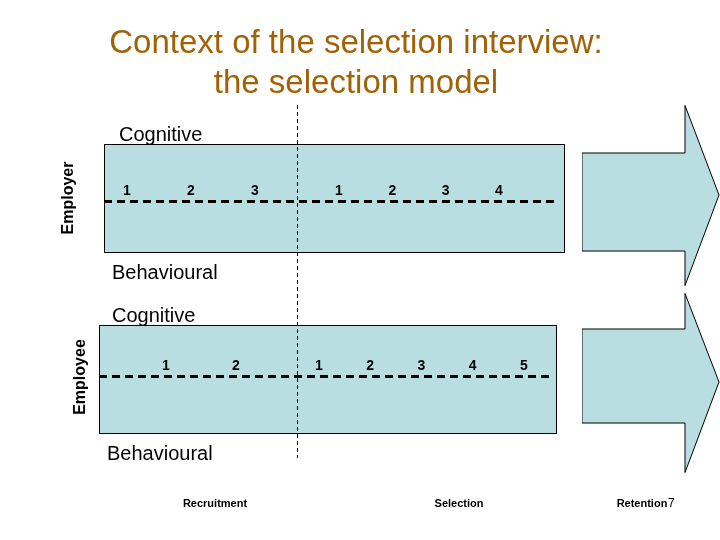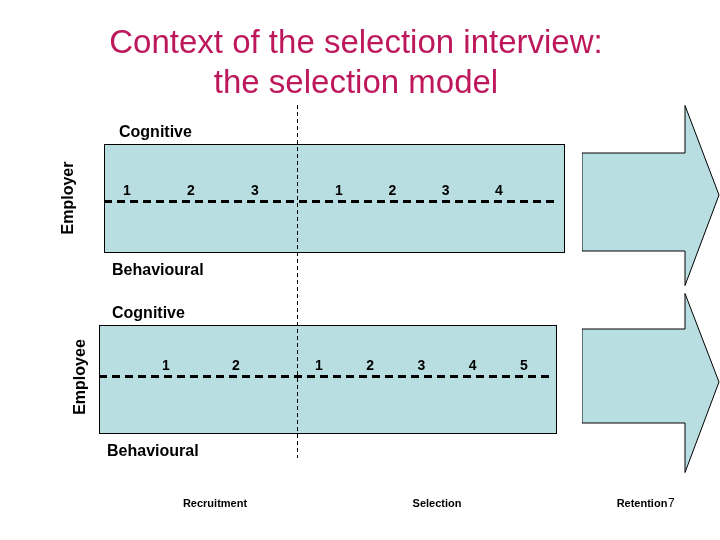--- a/index.html
+++ b/index.html
@@ -3,26 +3,26 @@
 <meta charset="utf-8">
 <style>
   html,body{margin:0;padding:0;background:#fff;}
   #slide{
     position:relative;width:720px;height:540px;background:#ffffff;
     font-family:"Liberation Sans",sans-serif;color:#000;overflow:hidden;
   }
   .abs{position:absolute;}
   .title{
     left:0;top:22px;width:712px;text-align:center;
-    font-size:33px;line-height:40px;font-weight:400;color:#be185d;
+    font-size:33px;line-height:40px;font-weight:400;color:#a16207;
   }
   .band{
     border:1px solid #000;
   }
-  .small-label{font-size:16px;font-weight:700;}
+  .small-label{font-size:20px;font-weight:400;}
   .axis-label{
     font-size:16px;font-weight:bold;text-align:center;width:120px;height:20px;
     transform:rotate(-90deg);transform-origin:center center;line-height:20px;
   }
   .hdash{
     height:3px;
     background:repeating-linear-gradient(90deg,#000 0 8px,transparent 8px 13px);
   }
   .vdash{
     width:1px;
@@ -96,18 +96,18 @@
   <div class="abs vdash" style="left:297px;top:105px;height:353px;"></div>
 
   <svg class="abs" style="left:582px;top:105px;" width="138" height="181" viewBox="0 0 138 181">
     <polygon points="0,48 103,48 103,0.5 137,90 103,180.5 103,146 0,146" stroke="#000000" stroke-width="1" fill="#B8DEE2"></polygon>
   </svg>
   <svg class="abs" style="left:582px;top:293px;" width="138" height="180" viewBox="0 0 138 180">
     <polygon points="0,36 103,36 103,0.5 137,89 103,179.5 103,130 0,130" stroke="#000000" stroke-width="1" fill="#B8DEE2"></polygon>
   </svg>
 
   <div class="abs phase" style="left:145px;top:497px;">Recruitment</div>
-  <div class="abs phase" style="left:367px;top:497px;">Selection</div>
+  <div class="abs phase" style="left:389px;top:497px;">Selection</div>
   <div class="abs phase" style="left:572px;top:497px;">Retention</div>
 
   <div class="abs pagenum" style="left:668px;top:496px;">7</div>
 
 </div>
 
 </body></html>

